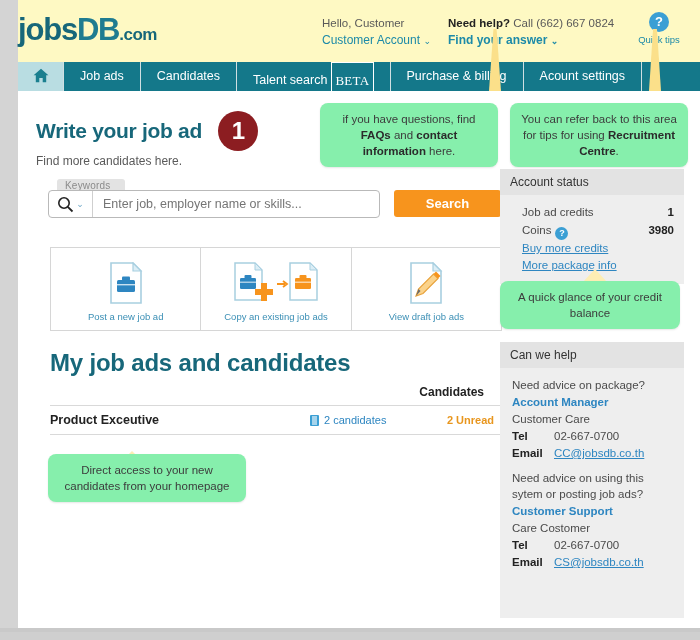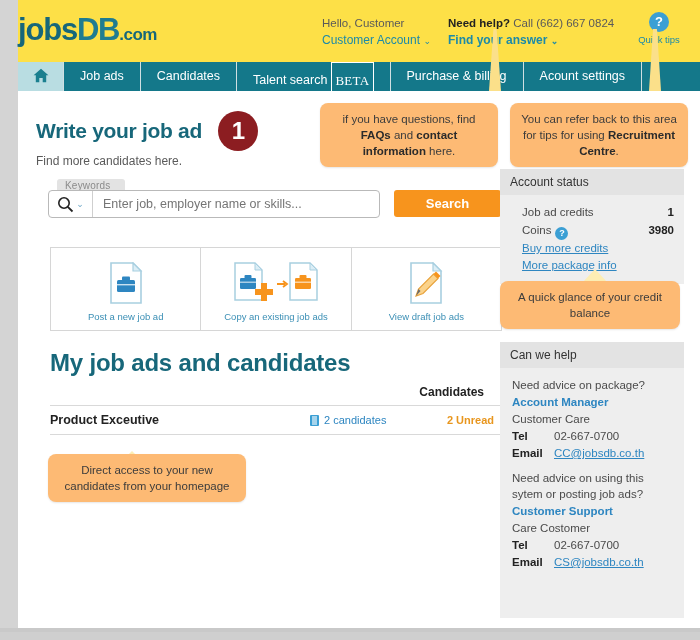--- a/index.html
+++ b/index.html
@@ -28,21 +28,21 @@
     background: #c9c9c9;
   }
   .canvas {
     position: absolute; left: 18px; top: 0; width: 682px; height: 628px;
     background: #ffffff;
   }
 
   
   .top-header {
     position: absolute; left: 0; top: 0; width: 682px; height: 64px;
-    background: #fde047;
+    background: #fef9c3;
   }
   .logo {
     position: absolute; left: 0px; top: 12px;
     font-size: 31px; font-weight: bold; letter-spacing: -1.2px;
     color: #17677a;
   }
   .logo .db { color: #1f7c90; }
   .logo .dotcom { font-size: 17px; letter-spacing: -0.5px; }
 
   .hdr-col { position: absolute; font-size: 11.5px; color: #5a5a5a; }
@@ -88,21 +88,21 @@
     vertical-align: middle; letter-spacing: 0.3px; font-family: Liberation Serif, serif;
   }
   .home-icon { display:inline-block; vertical-align: middle; margin-top:-2px;}
 
   
   .body-area { position: absolute; left: 0; top: 91px; width: 682px; height: 537px; background:#fff;}
 
   
   .callout {
     position: absolute;
-    background: #fdba74;
+    background: #86efac;
     border-radius: 8px;
     color: #3c3c3c;
     font-size: 11.5px;
     line-height: 16px;
     text-align: center;
     padding: 8px 10px;
     box-shadow: 0 1px 2px rgba(0,0,0,0.10);
   }
   .callout b { color: #2b2b2b; }
 

